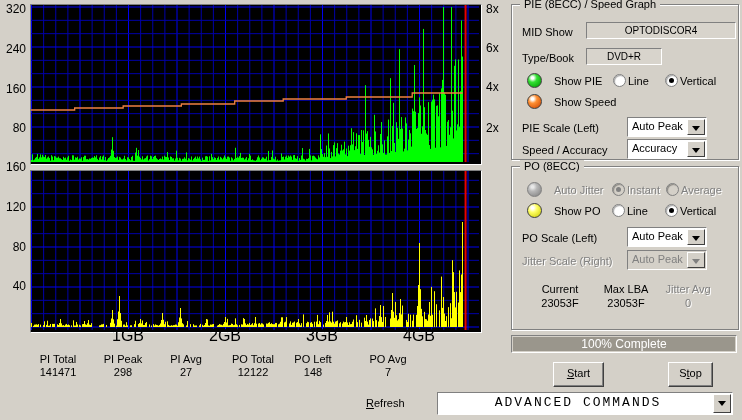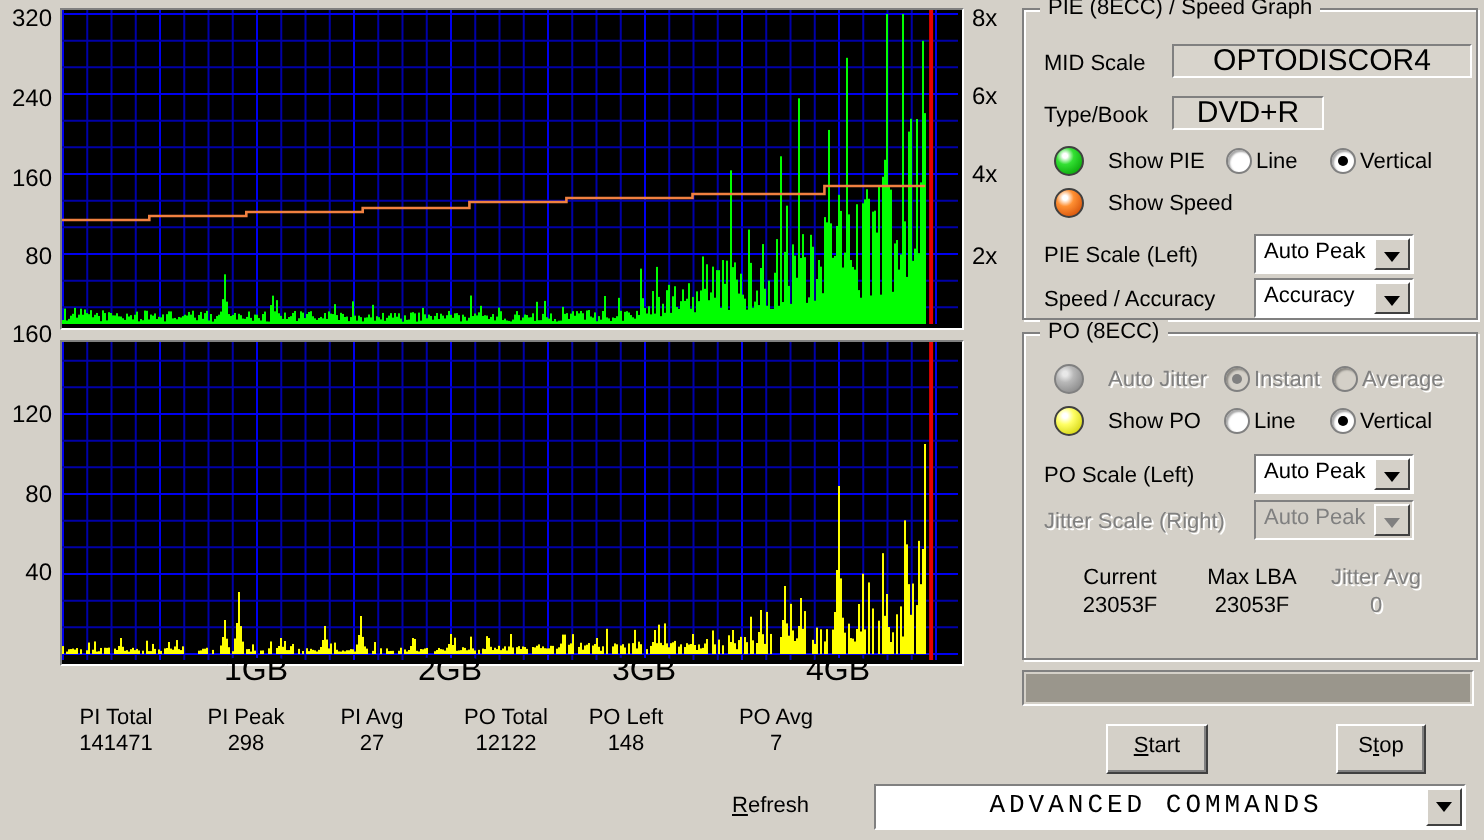--- a/index.html
+++ b/index.html
@@ -13,21 +13,21 @@
   .ylab{position:absolute;width:26px;text-align:right;font-size:12px;}
   .rlab{position:absolute;left:486px;width:26px;text-align:left;font-size:12px;}
   .xlab{position:absolute;top:327px;width:44px;text-align:center;font-size:16px;}
   
   .stat{position:absolute;width:90px;text-align:center;font-size:11px;}
   
   .group{position:absolute;border:1px solid #808080;
          box-shadow:1px 1px 0 #ffffff, inset 1px 1px 0 #ffffff;}
   .gtitle{position:absolute;top:-7px;left:8px;background:#d4d0c8;padding:0 4px;font-size:11px;}
   .sunken{position:absolute;border:1px solid;border-color:#808080 #fff #fff #808080;
-          background:#d8d4cc;text-align:center;font-size:15px;}
+          background:#d8d4cc;text-align:center;font-size:10px;}
   .combo{position:absolute;border:1px solid;border-color:#808080 #fff #fff #808080;
          background:#fff;font-size:11px;}
   .combo .cv{position:absolute;left:4px;top:2px;right:18px;white-space:pre;overflow:hidden;}
   .carw{position:absolute;top:1px;right:1px;bottom:1px;width:16px;background:#d4d0c8;
         border:1px solid;border-color:#fff #404040 #404040 #fff;}
   .carw i{position:absolute;left:4px;top:6px;width:0;height:0;
           border:4px solid transparent;border-top:5px solid #000;border-bottom:none;}
   .combo.dis{background:#d4d0c8;color:#808080;}
   .combo.dis .carw i{border-top-color:#808080;}
   .mono{font-family:"Liberation Mono",monospace;font-size:13px;}
@@ -969,21 +969,21 @@
   <div class="combo" style="left:437px;top:392px;width:294px;height:21px;">
     <span class="cv mono" style="text-align:center;letter-spacing:2px;">ADVANCED COMMANDS</span>
     <span class="carw">
         <i></i>
       </span>
   </div>
 
   <div class="group" style="left:511px;top:4px;width:226px;height:154px;">
     <div class="gtitle">PIE (8ECC) / Speed Graph</div>
 
-    <div class="lbl" style="left:10px;top:21px;">MID Scale</div>
+    <div class="lbl" style="left:10px;top:21px;">MID Show</div>
     <div class="sunken" style="left:74px;top:17px;width:148px;height:15px;line-height:15px;">OPTODISCOR4</div>
 
     <div class="lbl" style="left:10px;top:47px;">Type/Book</div>
     <div class="sunken" style="left:74px;top:43px;width:74px;height:15px;line-height:15px;">DVD+R</div>
 
     <span class="led green" style="left:15px;top:68px;"></span>
     <div class="lbl" style="left:42px;top:70px;">Show PIE</div>
     <span class="radio" style="left:101px;top:69px;"></span>
     <div class="lbl" style="left:116px;top:70px;">Line</div>
     <span class="radio checked" style="left:153px;top:69px;"></span>
@@ -1045,16 +1045,17 @@
     <div class="lbl" style="left:18px;top:116px;width:60px;text-align:center;">Current</div>
     <div class="lbl" style="left:18px;top:130px;width:60px;text-align:center;">23053F</div>
     <div class="lbl" style="left:84px;top:116px;width:60px;text-align:center;">Max LBA</div>
     <div class="lbl" style="left:84px;top:130px;width:60px;text-align:center;">23053F</div>
     <div class="lbl dis-t" style="left:146px;top:116px;width:60px;text-align:center;">Jitter Avg</div>
     <div class="lbl dis-t" style="left:146px;top:130px;width:60px;text-align:center;">0</div>
   </div>
 
   <div class="progress" style="left:511px;top:335px;width:224px;height:16px;">
     <div class="fill" style="width:222px;"></div>
+    <div class="ptxt">100% Complete</div>
   </div>
   <div class="btn" style="left:553px;top:362px;width:49px;height:23px;"><span></span><span class="u">S</span><span>tart</span></div>
   <div class="btn" style="left:668px;top:362px;width:43px;height:23px;"><span>S</span><span class="u">t</span><span>op</span></div>
 </div>
 
 </body></html>

